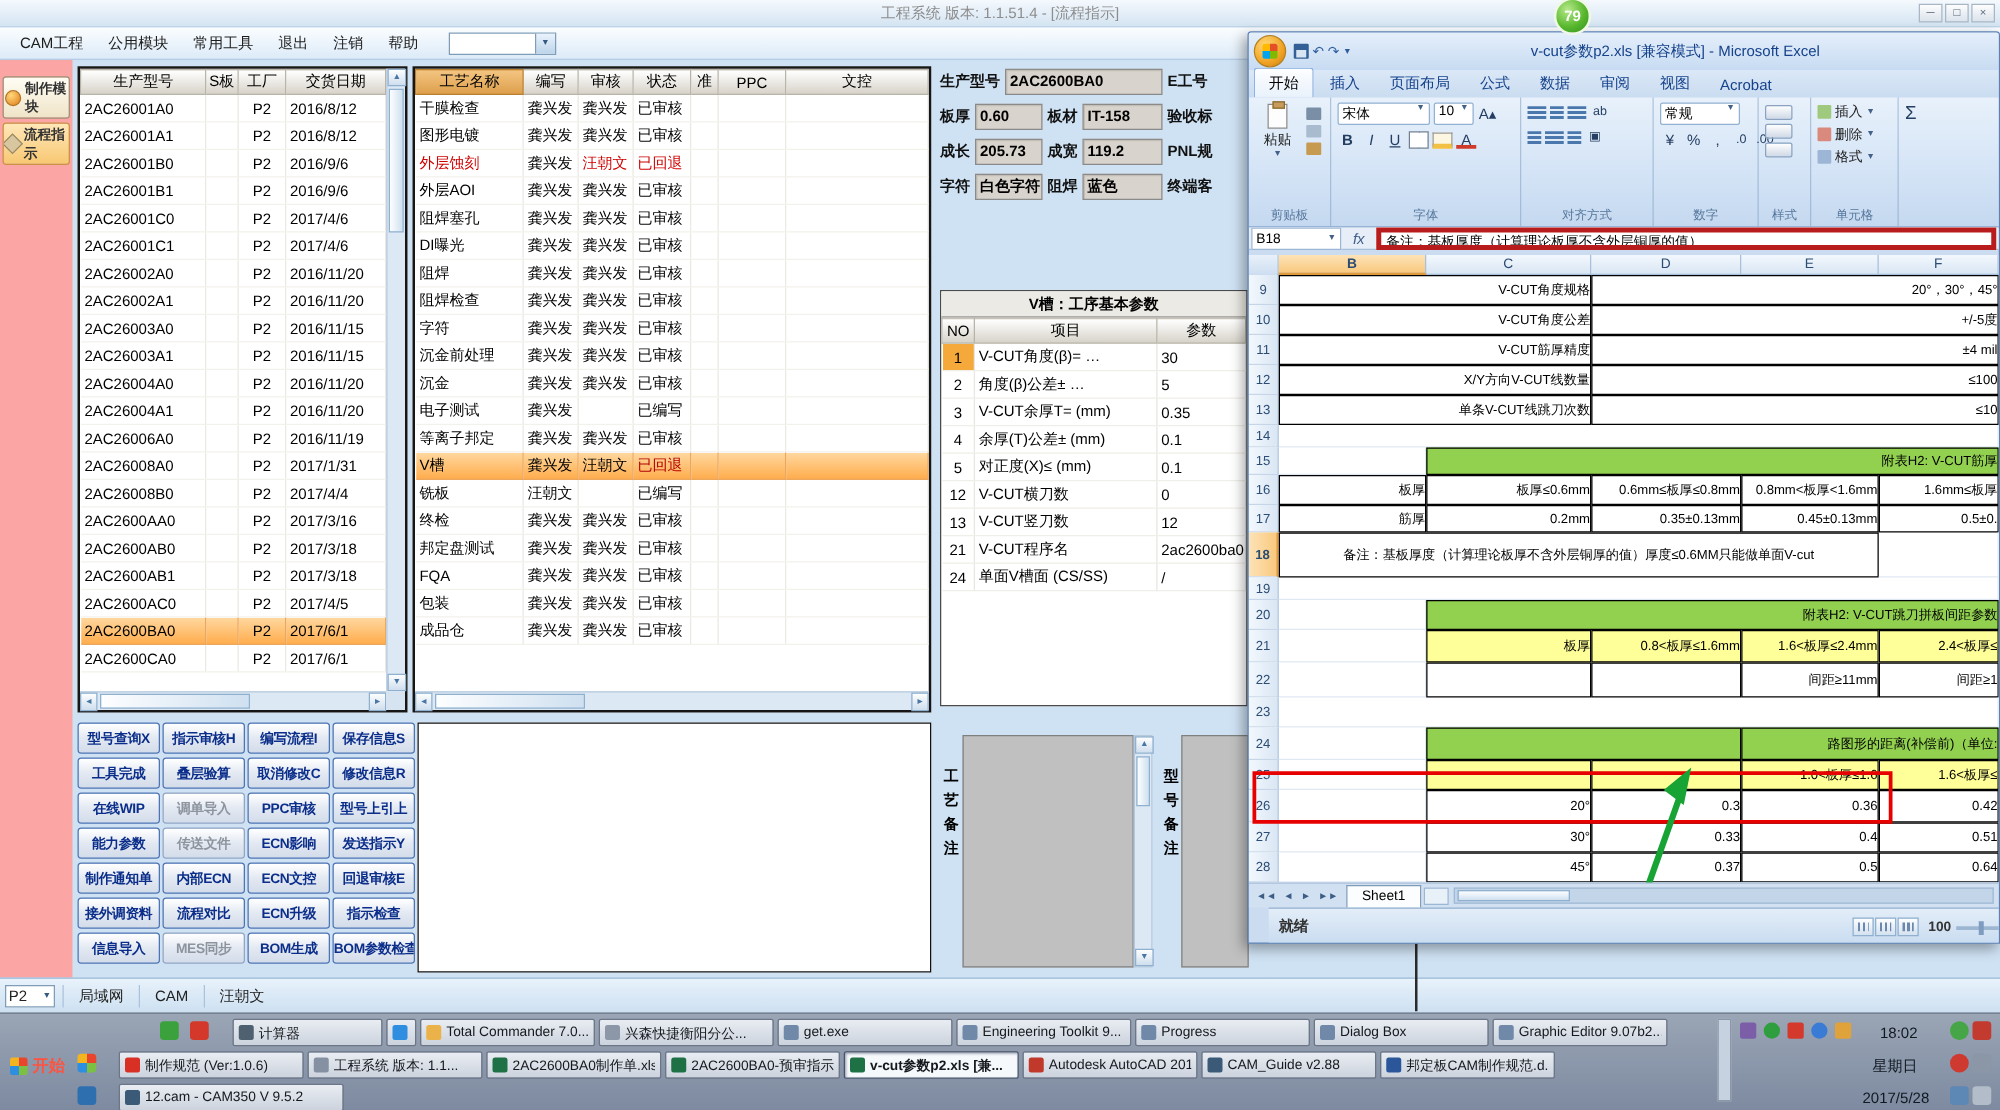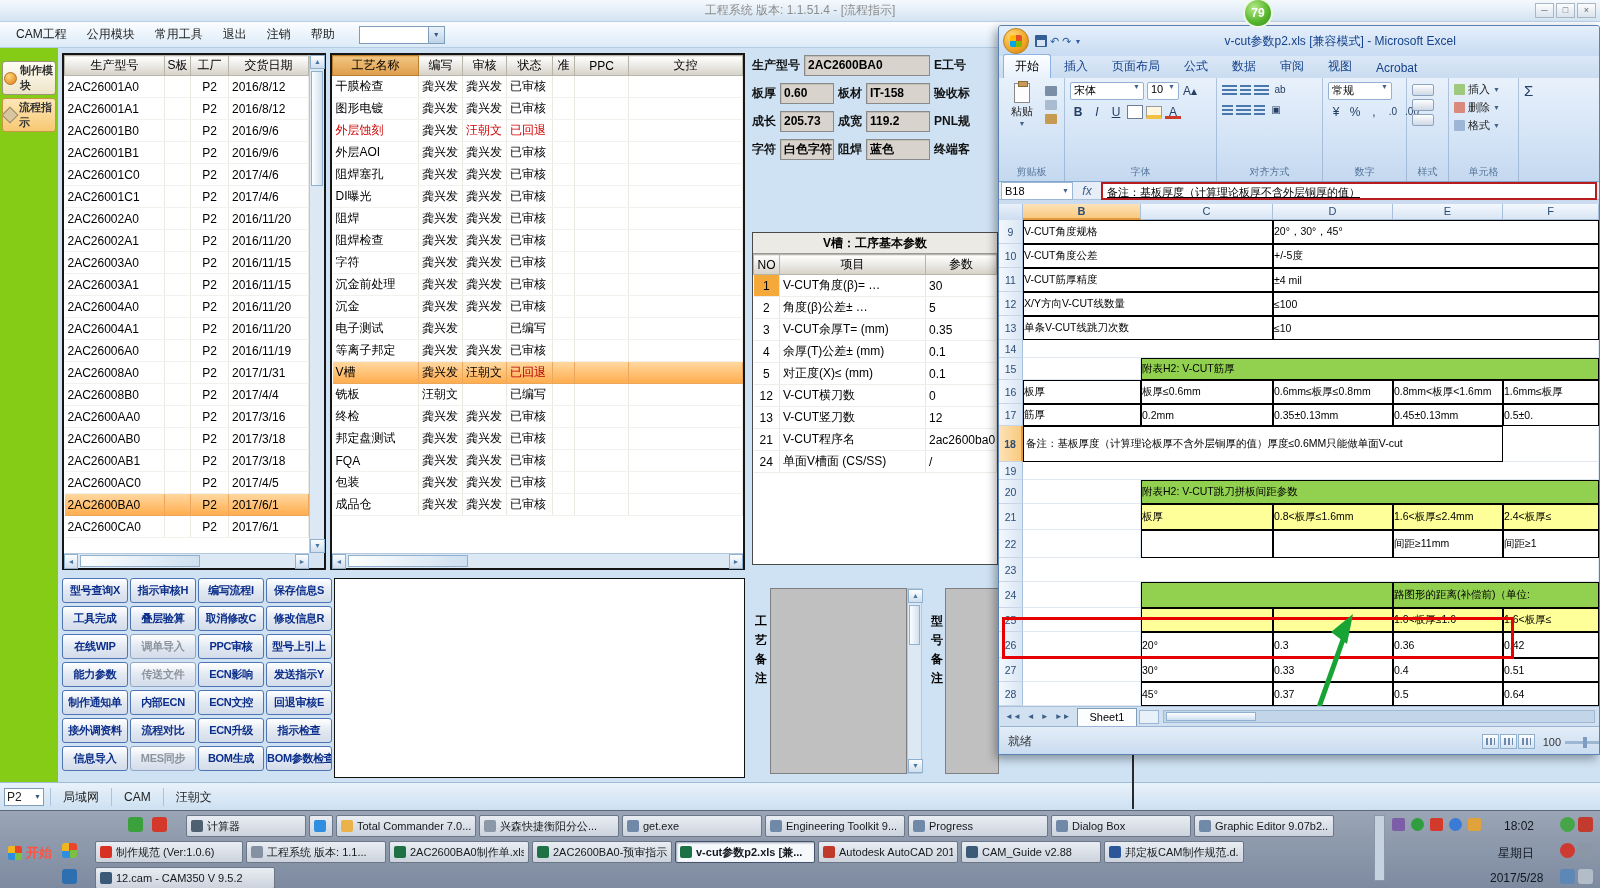--- a/index.html
+++ b/index.html
@@ -20,21 +20,21 @@
     background:linear-gradient(#fbfdff,#dcebf8); border-bottom:1px solid #b5cce2;
     display:flex; align-items:center; padding-left:6px; }
   .menus { display:flex; }
   .menu-item { font-size:12px; padding:4px 10px; color:#1d1d1d; cursor:default; }
   .combo { width:86px; height:18px; background:#fff; border:1px solid #7f9db9; margin-left:14px;
     position:relative; }
   .combo .combo-arrow { position:absolute; right:0; top:0; width:16px; height:16px;
     background:linear-gradient(#eaf3fc,#bcd4ea); border-left:1px solid #7f9db9;
     font-size:7px; color:#345a82; text-align:center; line-height:16px; }
 
-  .left-rail { position:absolute; left:0; top:48px; width:58px; height:734px; background:#84cc16; padding-top:10px; }
+  .left-rail { position:absolute; left:0; top:48px; width:58px; height:734px; background:#fca5a5; padding-top:10px; }
   .rail-btn { margin:3px 2px; height:34px; border:1px solid #9c9378; border-radius:3px;
     background:linear-gradient(#fffdf4,#efe4c8); display:flex; align-items:center; gap:3px; padding:2px 1px;
     font-size:11px; font-weight:bold; color:#333; overflow:hidden; }
   .rail-btn.sel { background:linear-gradient(#ffe7b8,#f7c873); border-color:#c89545; }
   .rail-ico0 { width:13px; height:13px; border-radius:50%; flex:none;
     background:radial-gradient(circle at 35% 30%,#ffd87a,#e07c1a); border:1px solid #b express;border:1px solid #b5731f; }
   .rail-ico1 { width:12px; height:12px; flex:none; background:#d8c6a0; border:1px solid #9a8a62; transform:rotate(45deg); }
 
   .panel { position:absolute; background:#fff; border:2px solid #161616; }
   .model-panel { left:62px; top:53px; width:264px; height:517px; }
@@ -171,52 +171,52 @@
   .sm { width:22px; height:12px; background:linear-gradient(#fefefe,#cfd9e6); border:1px solid #8ba3c0; border-radius:2px; }
   .cellbtn { display:flex; align-items:center; gap:3px; font-size:11px; color:#222; margin-bottom:3px; white-space:nowrap; }
   .cb-ico { width:11px; height:11px; border-radius:1px; }
   .cb-ins{background:#9fc97c} .cb-del{background:#d98a7c} .cb-fmt{background:#9db6d6}
   .sigma { font-size:15px; color:#243f63; }
   .xl-formula { position:absolute; left:0; top:156px; right:0; height:18px; background:#e7eef7;
     border-bottom:1px solid #a9c0da; display:flex; align-items:center; padding:0 2px; gap:2px; }
   .namebox { width:72px; height:18px; background:#fff; border:1px solid #9cb6d6; font-size:11px;
     display:flex; align-items:center; justify-content:space-between; padding:0 3px; }
   .fx { width:24px; text-align:center; font-style:italic; font-size:12px; color:#3f618c; }
-  .fbar { flex:1; background:#fff; border:2px solid #b91c1c; height:18px; font-size:11px; line-height:16px;
-    padding:0 4px; white-space:nowrap; overflow:hidden;text-decoration:underline; }
+  .fbar { flex:1; background:#fff; border:4px solid #b91c1c; height:18px; font-size:11px; line-height:16px;
+    padding:0 4px; white-space:nowrap; overflow:hidden; }
   .xl-colhead { position:absolute; left:0; top:178px; right:0; height:16px; display:flex;
     background:linear-gradient(#f3f8fd,#d9e6f4); border-bottom:1px solid #a8c0dc; }
   .xl-corner { width:24px; height:16px; background:linear-gradient(#e9f1fa,#cdddf0); border-right:1px solid #a8c0dc; }
   .xl-col { height:16px; border-right:1px solid #a8c0dc; font-size:11px; color:#2b4c74; text-align:center; line-height:15px; }
   .xl-col.colsel { background:linear-gradient(#fde3b8,#f9c97e); border-bottom:2px solid #e09a3c; font-weight:bold; }
   .xl-gridwrap { position:absolute; left:0; top:194px; width:602px; height:486px; background:#fff; overflow:hidden; }
   table.xlgrid { width:600px; table-layout:fixed; border-collapse:separate; border-spacing:0; }
   table.xlgrid td { overflow:hidden; white-space:nowrap; font-size:10.5px; vertical-align:middle; }
   td.gut { background:linear-gradient(90deg,#f3f8fd,#d9e6f4); border-right:1px solid #a8c0dc;
     border-bottom:1px solid #c6d6e8; text-align:center; font-size:11px; color:#2b4c74; }
   td.gsel { background:linear-gradient(90deg,#fde3b8,#f9c97e); font-weight:bold; border-right:2px solid #e09a3c; }
   .x-plain { border-right:1px solid #e0e9f3; border-bottom:1px solid #e0e9f3; }
-  .x-tbl { border:1px solid #000; text-align:left; }
+  .x-tbl { border:1px solid #000; text-align:right; }
   .x-yellow { background:#ffff99; }
   .x-greenbg { background:#92d050; }
-  .x-note { text-align:left; padding:0 2px; font-size:10.5px; }
+  .x-note { text-align:center; padding:0 2px; font-size:10.5px; }
   .redbox1 { position:absolute; left:3px; top:397px; width:512px; height:42px; border:3px solid #e60000; pointer-events:none; z-index:5; }
   .arrow-svg { position:absolute; left:298px; top:392px; z-index:7; pointer-events:none; }
   .xl-sheetbar { position:absolute; left:0; top:680px; right:0; height:20px; background:#d2e1f1;
     border-top:1px solid #a9c0da; display:flex; align-items:center; padding-left:3px; }
   .nav-g { font-size:8px; color:#3c5e86; padding:0 3px; }
   .sheet-tab { background:#fcfdfe; border:1px solid #7f9db9; border-bottom:none; padding:2px 12px 3px;
     font-size:11px; margin-left:3px; }
   .tab-stub { width:20px; height:14px; background:#e8f0f8; border:1px solid #9cb6d6; margin-left:2px; }
   .xl-hsb { flex:1; margin:2px 4px; height:13px; background:#c3d5e8; border:1px solid #9fb8d4; position:relative; }
   .xl-hsb .thumb { position:absolute; left:2px; top:1px; bottom:1px; width:90px;
     background:linear-gradient(#fdfeff,#cfe0f0); border:1px solid #8fb0cf; }
-  .xl-status { position:absolute; left:1px; top:700px; right:0; height:30px;
+  .xl-status { position:absolute; left:16px; top:700px; right:0; height:30px;
     background:linear-gradient(#e3edf8,#c8dbf0); border-top:1px solid #97b4d4;
-    display:flex; align-items:center; padding:0 8px; font-size:12px; color:#333; }
+    display:flex; align-items:center; padding:0 8px; font-size:12px; color:#333;font-weight:bold; }
   .view-btns { position:absolute; right:64px; display:flex; gap:1px; }
   .vb { width:17px; height:15px; background:linear-gradient(#fdfefe,#d4e2f0); border:1px solid #8fb0cf; }
   .vb i { display:block; margin:3px; height:7px; background:repeating-linear-gradient(to right,#6c89ad 0 2px,transparent 2px 4px); }
   .zoomtxt { position:absolute; right:38px; font-size:11px; }
   .zoom-slider { position:absolute; right:-10px; width:44px; height:3px; background:#9db7d2; top:14px; }
   .zoom-slider b { position:absolute; left:18px; top:-4px; width:4px; height:11px; background:#7d9cc0; }
 
   
   .badge { position:absolute; left:1243px; top:-2px; width:30px; height:30px; border-radius:50%;
     background:radial-gradient(circle at 35% 30%,#b6e98a,#59b82e 55%,#2f8f1a);

